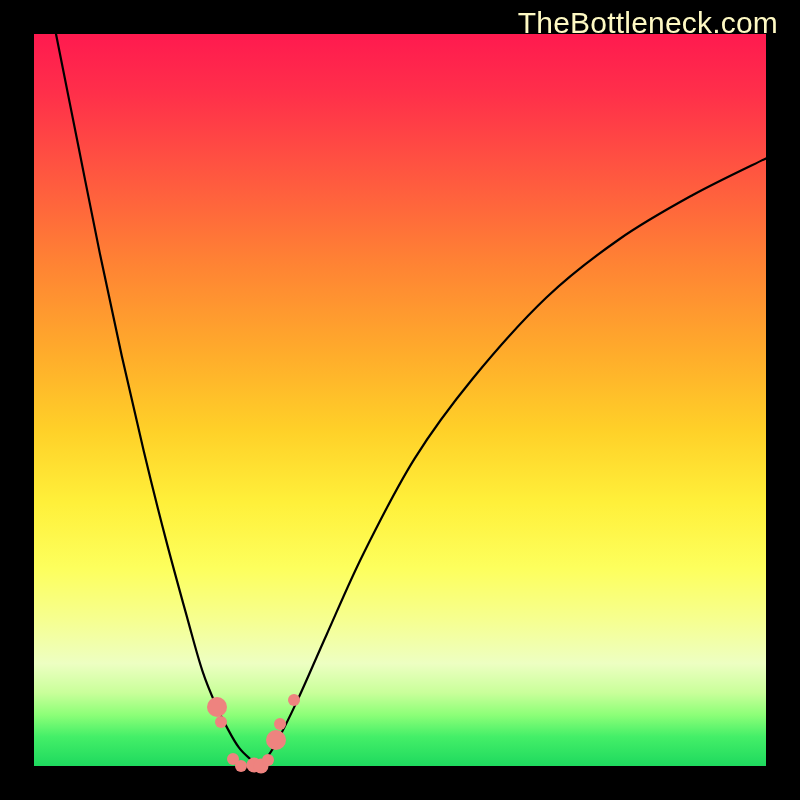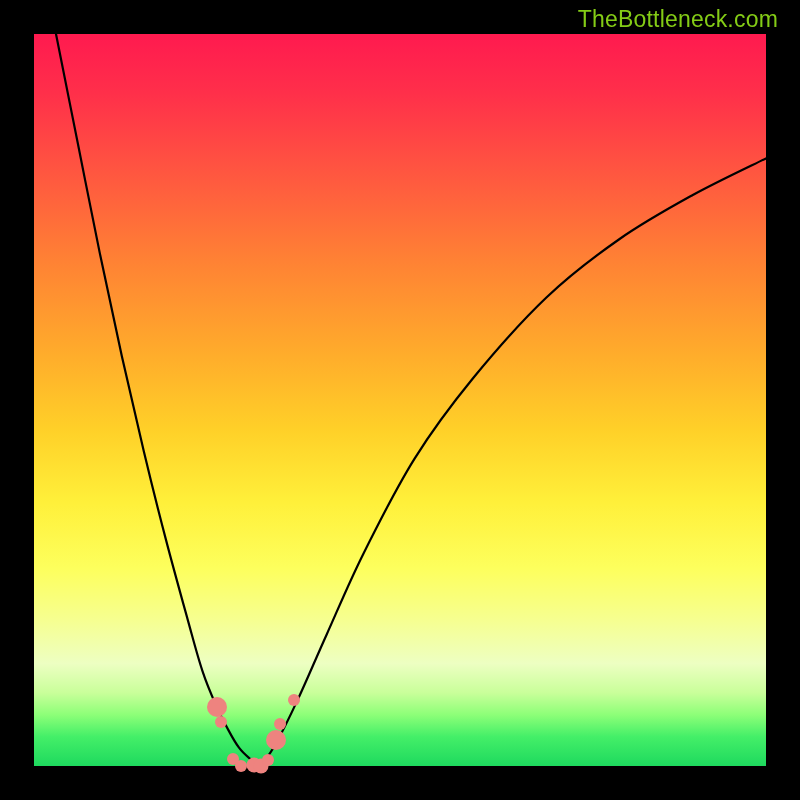--- a/index.html
+++ b/index.html
@@ -40,22 +40,22 @@
       #c9ff9a 90%,
       #8dff78 93%,
       #44ef68 96%,
       #1ed95e 100%
     );
   }
   .watermark {
     position: absolute;
     top: 6px;
     right: 22px;
-    color: #84cc16;
-    font-size: 23px;
+    color: #fef9c3;
+    font-size: 30px;
     letter-spacing: 0.2px;
     font-weight: 500;
     margin-left: 25px;
   }
   svg.curve {
     position: absolute;
     left: 0;
     top: 0;
     width: 732px;
     height: 732px;

